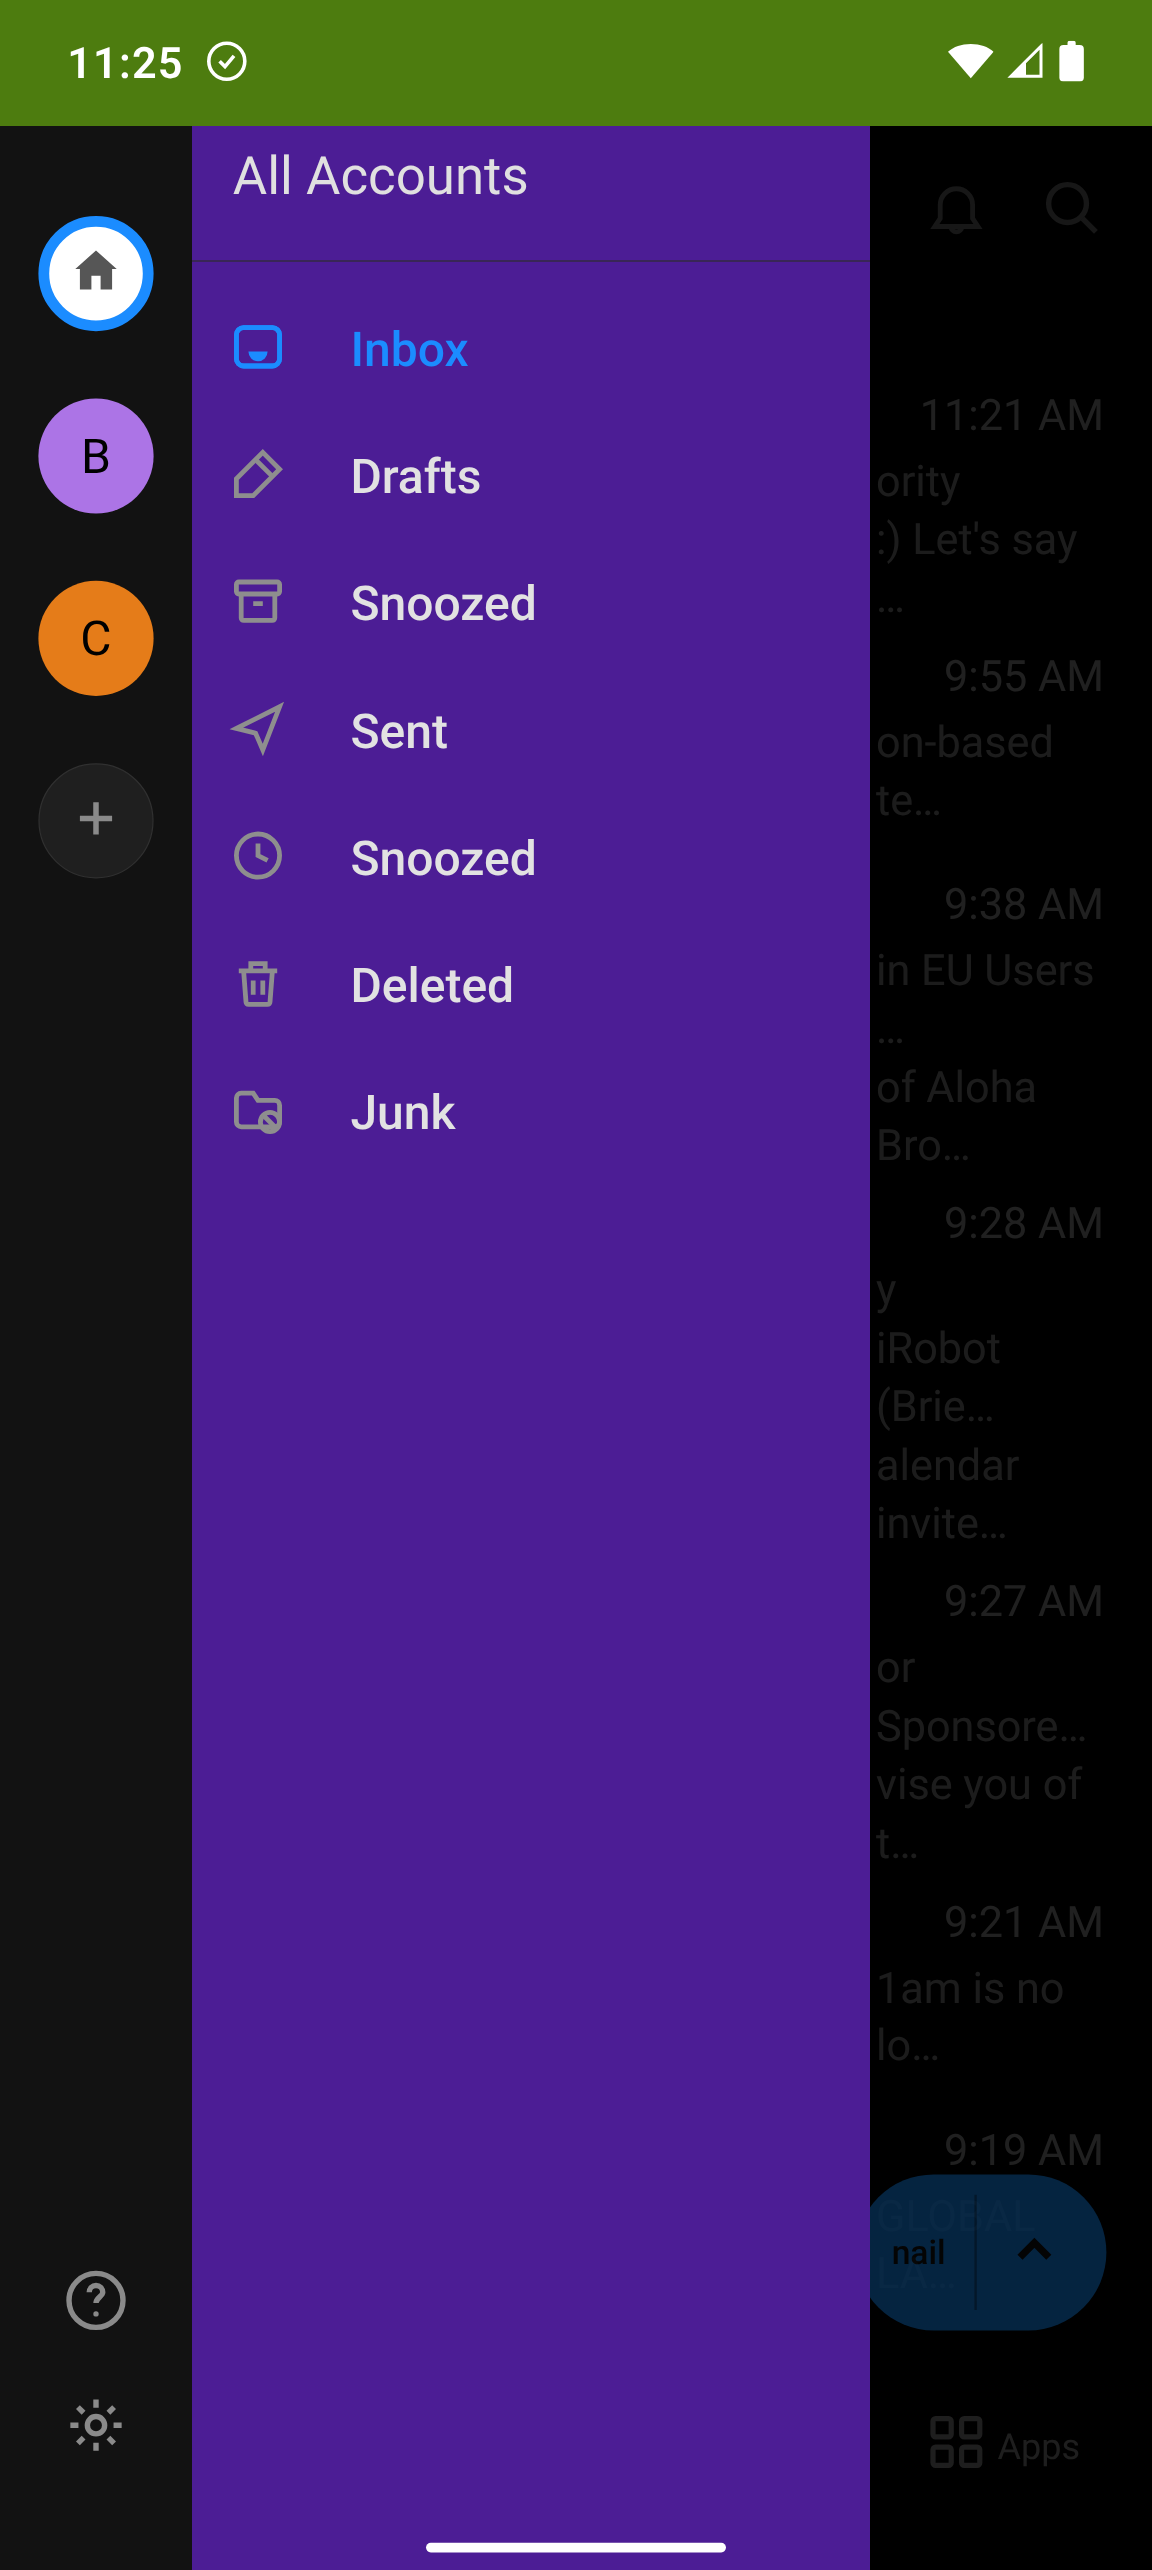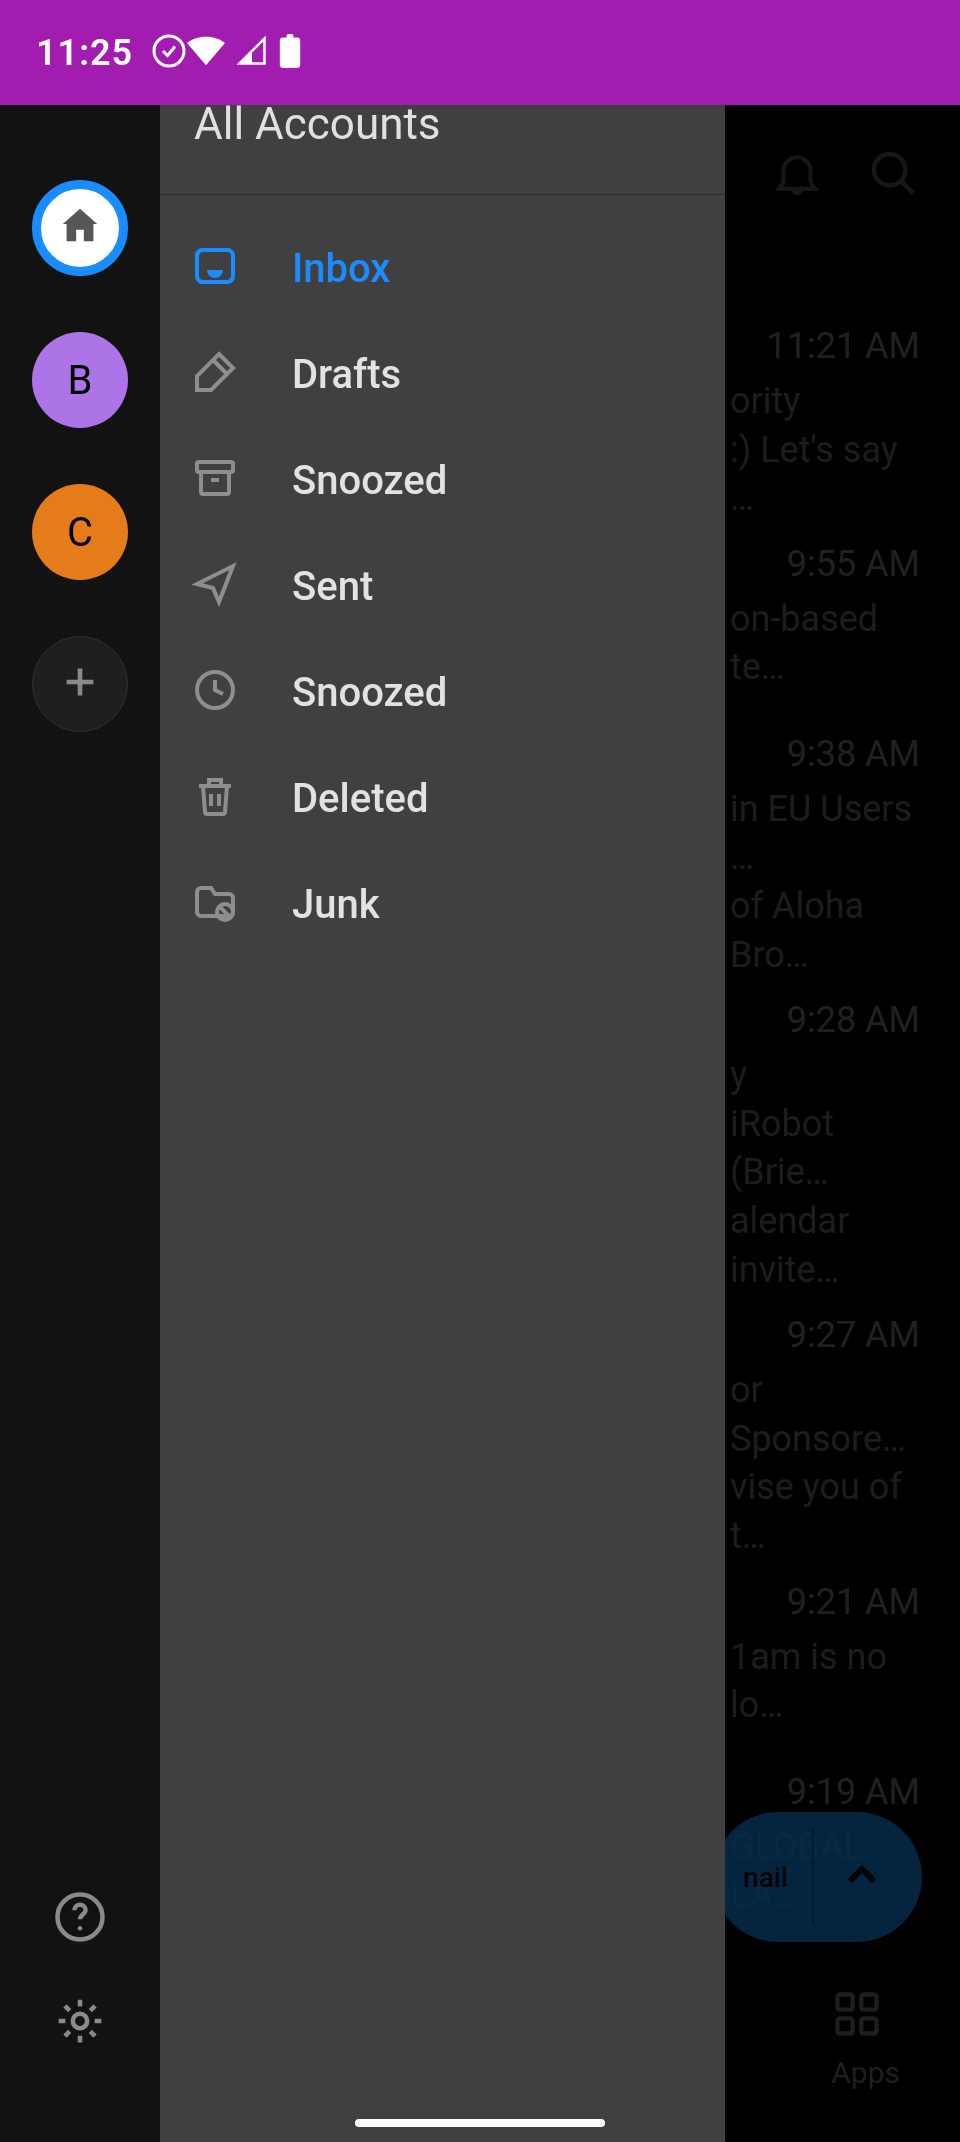--- a/index.html
+++ b/index.html
@@ -1,20 +1,20 @@
 <!DOCTYPE html>
 <html><head>
 <meta charset="utf-8">
 <style>
 *{margin:0;padding:0;box-sizing:border-box}
 html,body{width:960px;height:2142px;background:#000;font-family:Roboto,-apple-system,BlinkMacSystemFont,"Segoe UI",sans-serif;color:#fff;overflow:hidden}
 .viewport{position:relative;width:960px;height:2142px;background:#000}
 
 
-.status-bar{position:absolute;top:0;left:0;right:0;height:105px;display:flex;align-items:center;padding:0 36px;background:#a21caf;z-index:30}
+.status-bar{position:absolute;top:0;left:0;right:0;height:105px;display:flex;align-items:center;justify-content:space-between;padding:0 56px;background:#4d7c0f;z-index:30}
 .status-left{display:flex;align-items:center;gap:18px}
 .status-time{font-size:36px;font-weight:600;letter-spacing:1px}
 .status-right{display:flex;align-items:center;gap:10px}
 
 
 .bg-list{position:absolute;top:105px;left:0;right:0;bottom:110px;z-index:5;opacity:.28;overflow:hidden}
 .bg-header{height:140px;display:flex;align-items:center;justify-content:flex-end;gap:42px;padding-right:40px}
 .bg-items{padding-top:60px}
 .bg-item{padding:20px 40px 0 730px;text-align:left;min-height:190px}
 .bg-time{text-align:right;font-size:36px;color:#ffffff;margin-bottom:10px}
@@ -22,36 +22,36 @@
 
 
 .fab-wrap{position:absolute;right:38px;bottom:200px;z-index:8;opacity:.85}
 .fab{display:flex;align-items:center;background:#0f5ea7;border-radius:70px;height:130px;padding:0 36px 0 30px;gap:24px}
 .fab-main{font-size:28px;color:#0b0b0b;font-weight:500}
 .fab-div{width:2px;height:96px;background:rgba(0,0,0,.35)}
 .fab-chev{}
 
 
 .bottom-bar{position:absolute;left:0;right:0;bottom:28px;height:150px;z-index:6;opacity:.35;display:flex;align-items:center;justify-content:flex-end;padding-right:60px}
-.bottom-apps{display:flex;flex-direction:column;align-items:flex-start;gap:8px}
+.bottom-apps{display:flex;flex-direction:row;align-items:center;gap:8px}
 .bottom-apps span{font-size:30px;color:#bfbfbf}
 
 
 .scrim{position:absolute;inset:0;background:rgba(0,0,0,.55);z-index:10}
 .drawer{position:absolute;top:0;left:0;bottom:0;width:725px;z-index:20;display:flex}
 .drawer-rail{width:160px;background:#121212;display:flex;flex-direction:column;align-items:center;padding-top:180px;gap:56px}
 .rail-btn{width:96px;height:96px;border-radius:50%;display:flex;align-items:center;justify-content:center;cursor:pointer}
 .rail-home{background:#fff;border:9px solid #1b8cff}
 .rail-b{background:#ac74e6;font-size:40px;color:#000}
 .rail-c{background:#e57c19;font-size:40px;color:#000}
 .rail-add{background:#1f1f1f;border:1px solid #303030}
 .rail-spacer{flex:1}
 .rail-bottom{display:flex;flex-direction:column;align-items:center;gap:46px;padding-bottom:90px}
 
-.drawer-main{flex:1;background:#404040;display:flex;flex-direction:column;padding-top:68px}
+.drawer-main{flex:1;background:#4c1d95;display:flex;flex-direction:column;padding-top:91px}
 .drawer-title{font-size:44px;color:#e0e0e0;padding:30px 34px 44px}
 .drawer-sep{height:1px;background:#2d2d2d;margin-bottom:20px}
 .folder{display:flex;align-items:center;gap:52px;padding:27px 30px;cursor:pointer}
 .folder-icon{width:50px;display:flex;align-items:center;justify-content:center}
 .folder-label{font-size:40px;color:#e2e2e2;font-weight:500}
 .folder.active .folder-label{color:#1b8cff}
 
 
 .gesture-bar{position:absolute;bottom:15px;left:50%;transform:translateX(-50%);width:250px;height:8px;background:#fff;border-radius:4px;z-index:40}
 </style>

